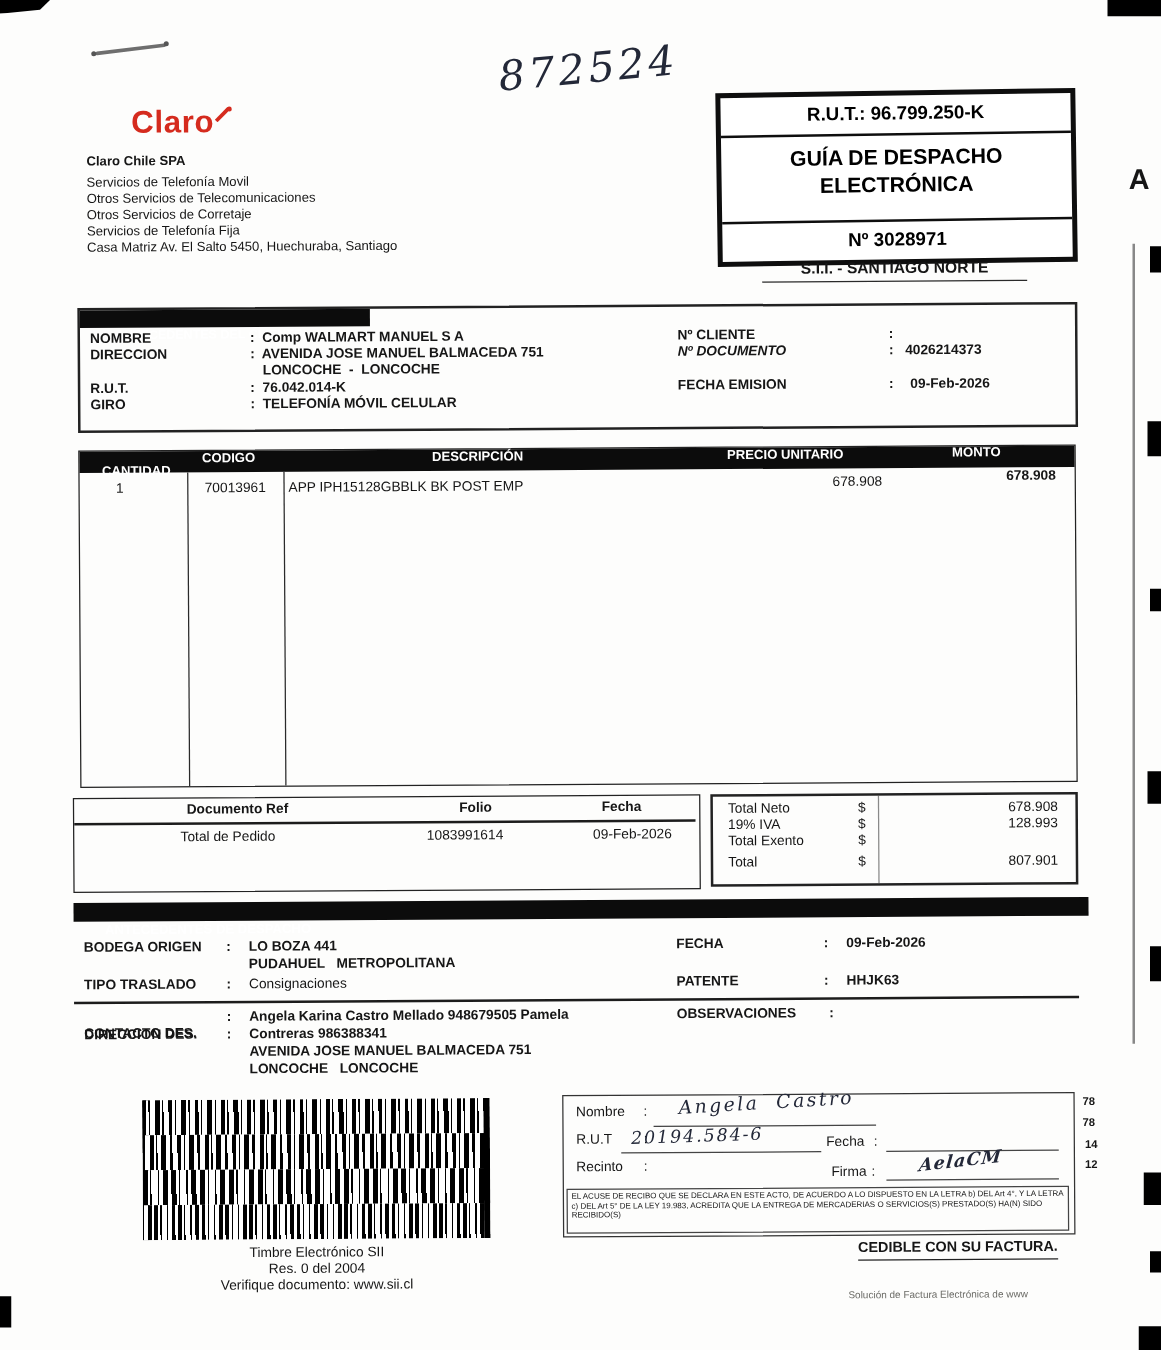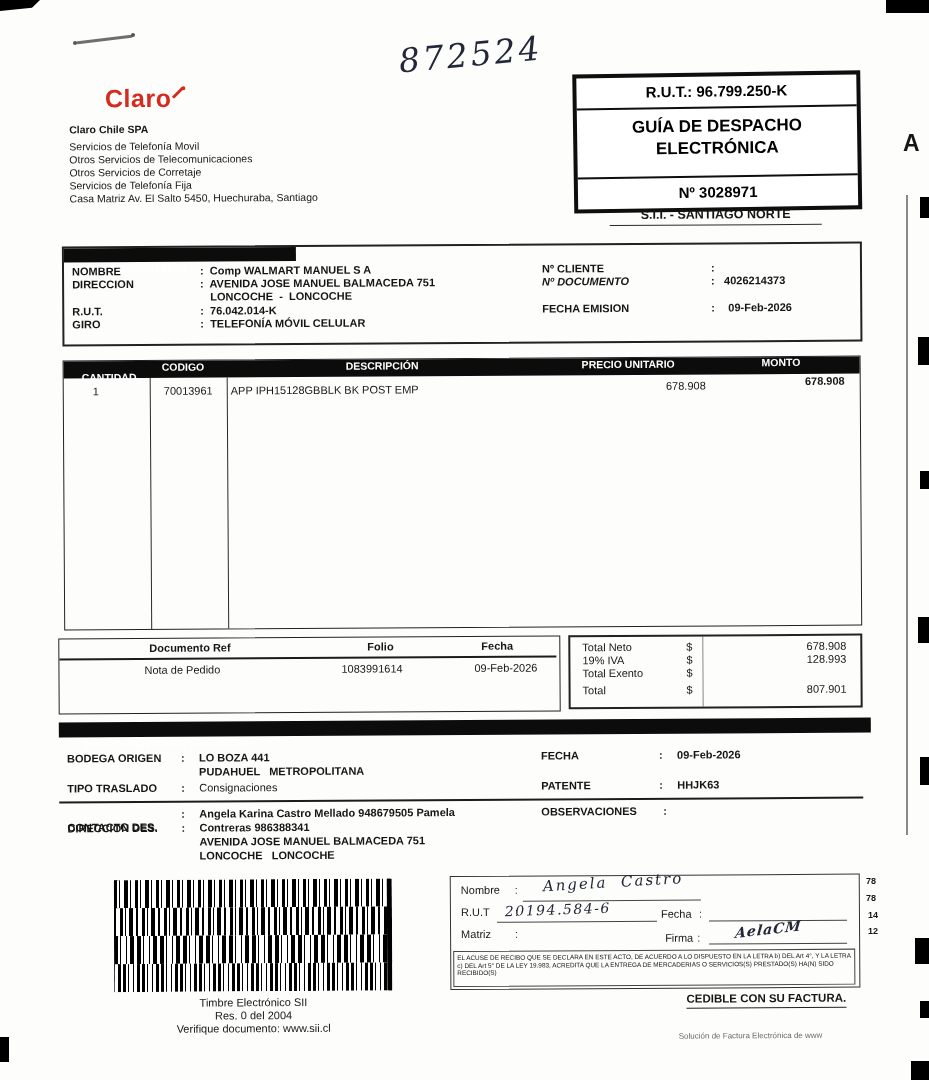--- a/index.html
+++ b/index.html
@@ -117,21 +117,21 @@
         <span class="t right" style="left:556px;top:22px;width:86px;">678.908</span>
         <span class="t right b" style="left:688px;top:18px;width:93px;">678.908</span>
       </div>
     </div>
 
     <div class="box" style="left:58px;top:636px;width:500px;height:74px;">
       <span class="t b" style="left:90px;top:3px;">Documento Ref</span>
       <span class="t b" style="left:308px;top:3px;">Folio</span>
       <span class="t b" style="left:422px;top:3px;">Fecha</span>
       <div class="hline" style="left:0;top:19px;width:497px;"></div>
-      <span class="t" style="left:85px;top:25px;">Nota de Pedido</span>
+      <span class="t" style="left:85px;top:25px;">Total de Pedido</span>
       <span class="t" style="left:282px;top:25px;">1083991614</span>
       <span class="t" style="left:415px;top:25px;">09-Feb-2026</span>
     </div>
 
     <div class="box" style="left:568px;top:636px;width:290px;height:70px;border-width:2px;">
       <div class="vline" style="left:132px;top:0;bottom:0;opacity:0.55;"></div>
       <span class="t" style="left:12px;top:4px;">Total Neto</span>
       <span class="t" style="left:116px;top:4px;">$</span>
       <span class="t right" style="left:150px;top:4px;width:126px;">678.908</span>
       <span class="t" style="left:12px;top:17px;">19% IVA</span>
@@ -196,21 +196,21 @@
       <div class="hline" style="left:72px;top:24px;width:178px;height:1px;background:#444;"></div>
 
       <span class="t" style="left:10px;top:29px;">R.U.T</span>
       <span class="t" style="left:64px;top:29px;">:</span>
       <span class="t hw" style="left:54px;top:25px;font-size:14px;transform:rotate(-1.5deg);letter-spacing:1.5px;">20194.584-6</span>
       <div class="hline" style="left:46px;top:45px;width:160px;height:1px;background:#444;"></div>
       <span class="t" style="left:210px;top:32px;">Fecha</span>
       <span class="t" style="left:248px;top:32px;">:</span>
       <div class="hline" style="left:258px;top:45px;width:138px;height:1px;background:#444;"></div>
 
-      <span class="t" style="left:10px;top:51px;">Matriz</span>
+      <span class="t" style="left:10px;top:51px;">Recinto</span>
       <span class="t" style="left:64px;top:51px;">:</span>
       <span class="t" style="left:214px;top:56px;text-align:center;">Firma</span>
       <span class="t" style="left:246px;top:56px;">:</span>
       <span class="t hw b" style="left:284px;top:46px;font-size:14px;transform:rotate(-6deg) skewX(-12deg);letter-spacing:1px;">AelaCM</span>
       <div class="hline" style="left:258px;top:68px;width:138px;height:1px;background:#444;"></div>
 
       <div class="t wrap" style="left:2px;top:74px;width:394px;height:30px;border:1px solid #444;font-size:6.4px;line-height:7.6px;padding:2px 3px;">EL ACUSE DE RECIBO QUE SE DECLARA EN ESTE ACTO, DE ACUERDO A LO DISPUESTO EN LA LETRA b) DEL Art 4°, Y LA LETRA c) DEL Art 5° DE LA LEY 19.983, ACREDITA QUE LA ENTREGA DE MERCADERIAS O SERVICIOS(S) PRESTADO(S) HA(N) SIDO RECIBIDO(S)</div>
     </div>
 
     <div class="t b" style="left:684px;top:994px;font-size:11.5px;border-bottom:1.5px solid #222;padding-bottom:2px;">CEDIBLE CON SU FACTURA.</div>

